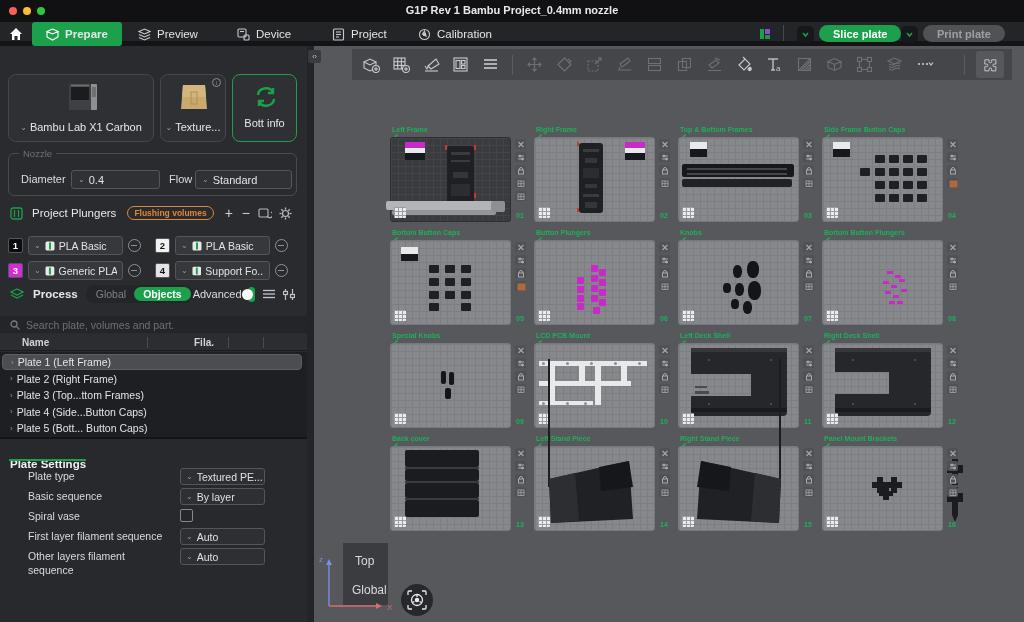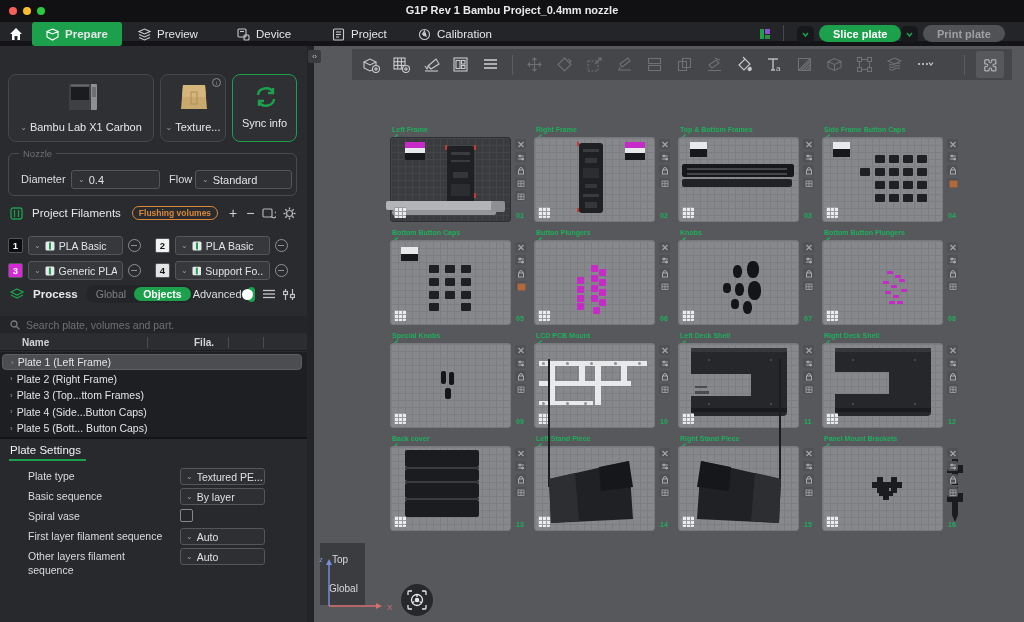--- a/index.html
+++ b/index.html
@@ -50,21 +50,21 @@
 #toolbar{position:absolute;left:45px;top:3px;width:660px;height:31px;background:#454649;display:flex;align-items:center;padding:0 8px;gap:9px}
 .tbi{width:21px;height:21px;display:flex;align-items:center;justify-content:center;flex:none}
 .tbsep{width:1px;height:20px;background:#5b5c60;flex:none;margin:0 2px}
 .plate{position:absolute;border-radius:3px}
 .plate.light{background:#87888c;background-image:linear-gradient(#7d7e82 1px,transparent 1px),linear-gradient(90deg,#7d7e82 1px,transparent 1px);background-size:7px 7px;border:1px solid #78797d}
 .plate.dark{background:#3a3b3f;background-image:linear-gradient(#434448 1px,transparent 1px),linear-gradient(90deg,#434448 1px,transparent 1px);background-size:7px 7px;border:1px solid #2e2f33}
 .platelabel{position:absolute;font-size:7px;font-weight:bold;color:#1db05b;white-space:nowrap}
 .platenum{position:absolute;font-size:7px;font-weight:bold;color:#1db05b}
 .stripicon{position:absolute;width:11px;height:10px;background:#505155;border-radius:2px;display:flex;align-items:center;justify-content:center}
 .gridicon{position:absolute;left:3px;bottom:3px;width:12px;height:11px;background:#ececee;background-image:linear-gradient(#9b9c9f 1px,transparent 1px),linear-gradient(90deg,#9b9c9f 1px,transparent 1px);background-size:4px 4px;border-radius:1px}
-#viewcube{position:absolute;left:13px;top:497px;width:45px;height:62px;background:#3b3c3f;color:#d9dadc;font-size:10px}
+#viewcube{position:absolute;left:36px;top:497px;width:45px;height:62px;background:#3b3c3f;color:#d9dadc;font-size:12px}
 #orbitbtn{position:absolute;left:94px;top:538px;width:32px;height:32px;border-radius:50%;background:#27282b;display:flex;align-items:center;justify-content:center}
 svg{display:block}
 </style>
 </head>
 <body>
 
 <div id="titlebar">
   <span class="dot" style="left:9px;background:#f95f57"></span>
   <span class="dot" style="left:23px;background:#fbbd2e"></span>
   <span class="dot" style="left:37px;background:#2bc840"></span>
@@ -195,21 +195,21 @@
   <div class="card" style="left:232px;top:28px;width:65px;height:68px;border:1px solid #1ca04c">
     <div style="position:absolute;left:21px;top:11px">
       <svg width="24" height="22" viewBox="0 0 24 22">
           <path d="M4 9 A 8 7 0 0 1 19 6" fill="none" stroke="#1ca04c" stroke-width="2.4"></path>
           <path d="M19 2 V7 H14" fill="none" stroke="#1ca04c" stroke-width="2.4"></path>
           <path d="M20 13 A 8 7 0 0 1 5 16" fill="none" stroke="#1ca04c" stroke-width="2.4"></path>
           <path d="M5 20 V15 H10" fill="none" stroke="#1ca04c" stroke-width="2.4"></path>
         </svg>
     </div>
     <div class="cardlbl" style="margin-bottom:12px">
-        <span>Sync info</span>
+        <span>Bott info</span>
       </div>
   </div>
   <fieldset id="nozzle">
     <legend>Nozzle</legend>
     <div style="position:absolute;left:12px;top:14px;font-size:11px;color:#dcdde0">Diameter</div>
     <div class="selbox" style="position:absolute;left:62px;top:11px;width:89px">
         <span class="chev">⌄</span>
         <span>0.4</span>
       </div>
     <div style="position:absolute;left:160px;top:14px;font-size:11px;color:#dcdde0">Flow</div>
@@ -219,21 +219,21 @@
       </div>
   </fieldset>
   <div class="sechead" style="top:156px;height:22px">
     <span style="margin-left:10px">
         <svg width="13" height="13" viewBox="0 0 13 13">
           <rect x="1" y="1" width="11" height="11" rx="2" fill="none" stroke="#1ca04c" stroke-width="1.3"></rect>
           <line x1="4.5" y1="3" x2="4.5" y2="10" stroke="#1ca04c" stroke-width="1.2"></line>
           <line x1="8.5" y1="3" x2="8.5" y2="10" stroke="#1ca04c" stroke-width="1.2"></line>
         </svg>
       </span>
-    <span style="margin-left:9px;font-size:11.5px;color:#e6e7e9">Project Filaments</span>
+    <span style="margin-left:9px;font-size:11.5px;color:#e6e7e9">Project Plungers</span>
     <span class="pill-orange" style="margin-left:11px">Flushing volumes</span>
     <span style="margin-left:11px;font-size:14px;color:#cfd0d3">+</span>
     <span style="margin-left:9px;font-size:14px;color:#cfd0d3">−</span>
     <span style="margin-left:8px">
         <svg width="14" height="12" viewBox="0 0 14 12">
           <rect x="1" y="2" width="9" height="8" rx="1" fill="none" stroke="#b9babd" stroke-width="1.1"></rect>
           <path d="M9 9 a 3 3 0 1 0 4 -4" fill="none" stroke="#b9babd" stroke-width="1.1"></path>
         </svg>
       </span>
     <span style="margin-left:7px;margin-right:12px">
@@ -366,21 +366,21 @@
       <div class="prow" style="top: 51.5px;">
         <span class="caret">›</span>
         <span>Plate 4 (Side...Button Caps)</span>
       </div>
       <div class="prow" style="top: 68px;">
         <span class="caret">›</span>
         <span>Plate 5 (Bott... Button Caps)</span>
       </div>
     </div>
   <div id="platesettings">
-    <div style="position:absolute;left:10px;top:5px;font-size:11.5px;font-weight:normal;color:#f0f1f3">Plate Settings</div>
+    <div style="position:absolute;left:10px;top:19px;font-size:11.5px;font-weight:bold;color:#f0f1f3">Plate Settings</div>
     <div style="position:absolute;left:9px;top:20px;width:77px;height:2px;background:#1ca04c"></div>
     <div id="psfields">
         <div class="psfield" style="left: 28px; top: 31px;">Plate type</div>
         <div class="psctrl" style="top: 29px;">
           <span class="chev">⌄</span>
           <span>Textured PE...</span>
         </div>
         <div class="psfield" style="left: 28px; top: 51px;">Basic sequence</div>
         <div class="psctrl" style="top: 49px;">
           <span class="chev">⌄</span>

